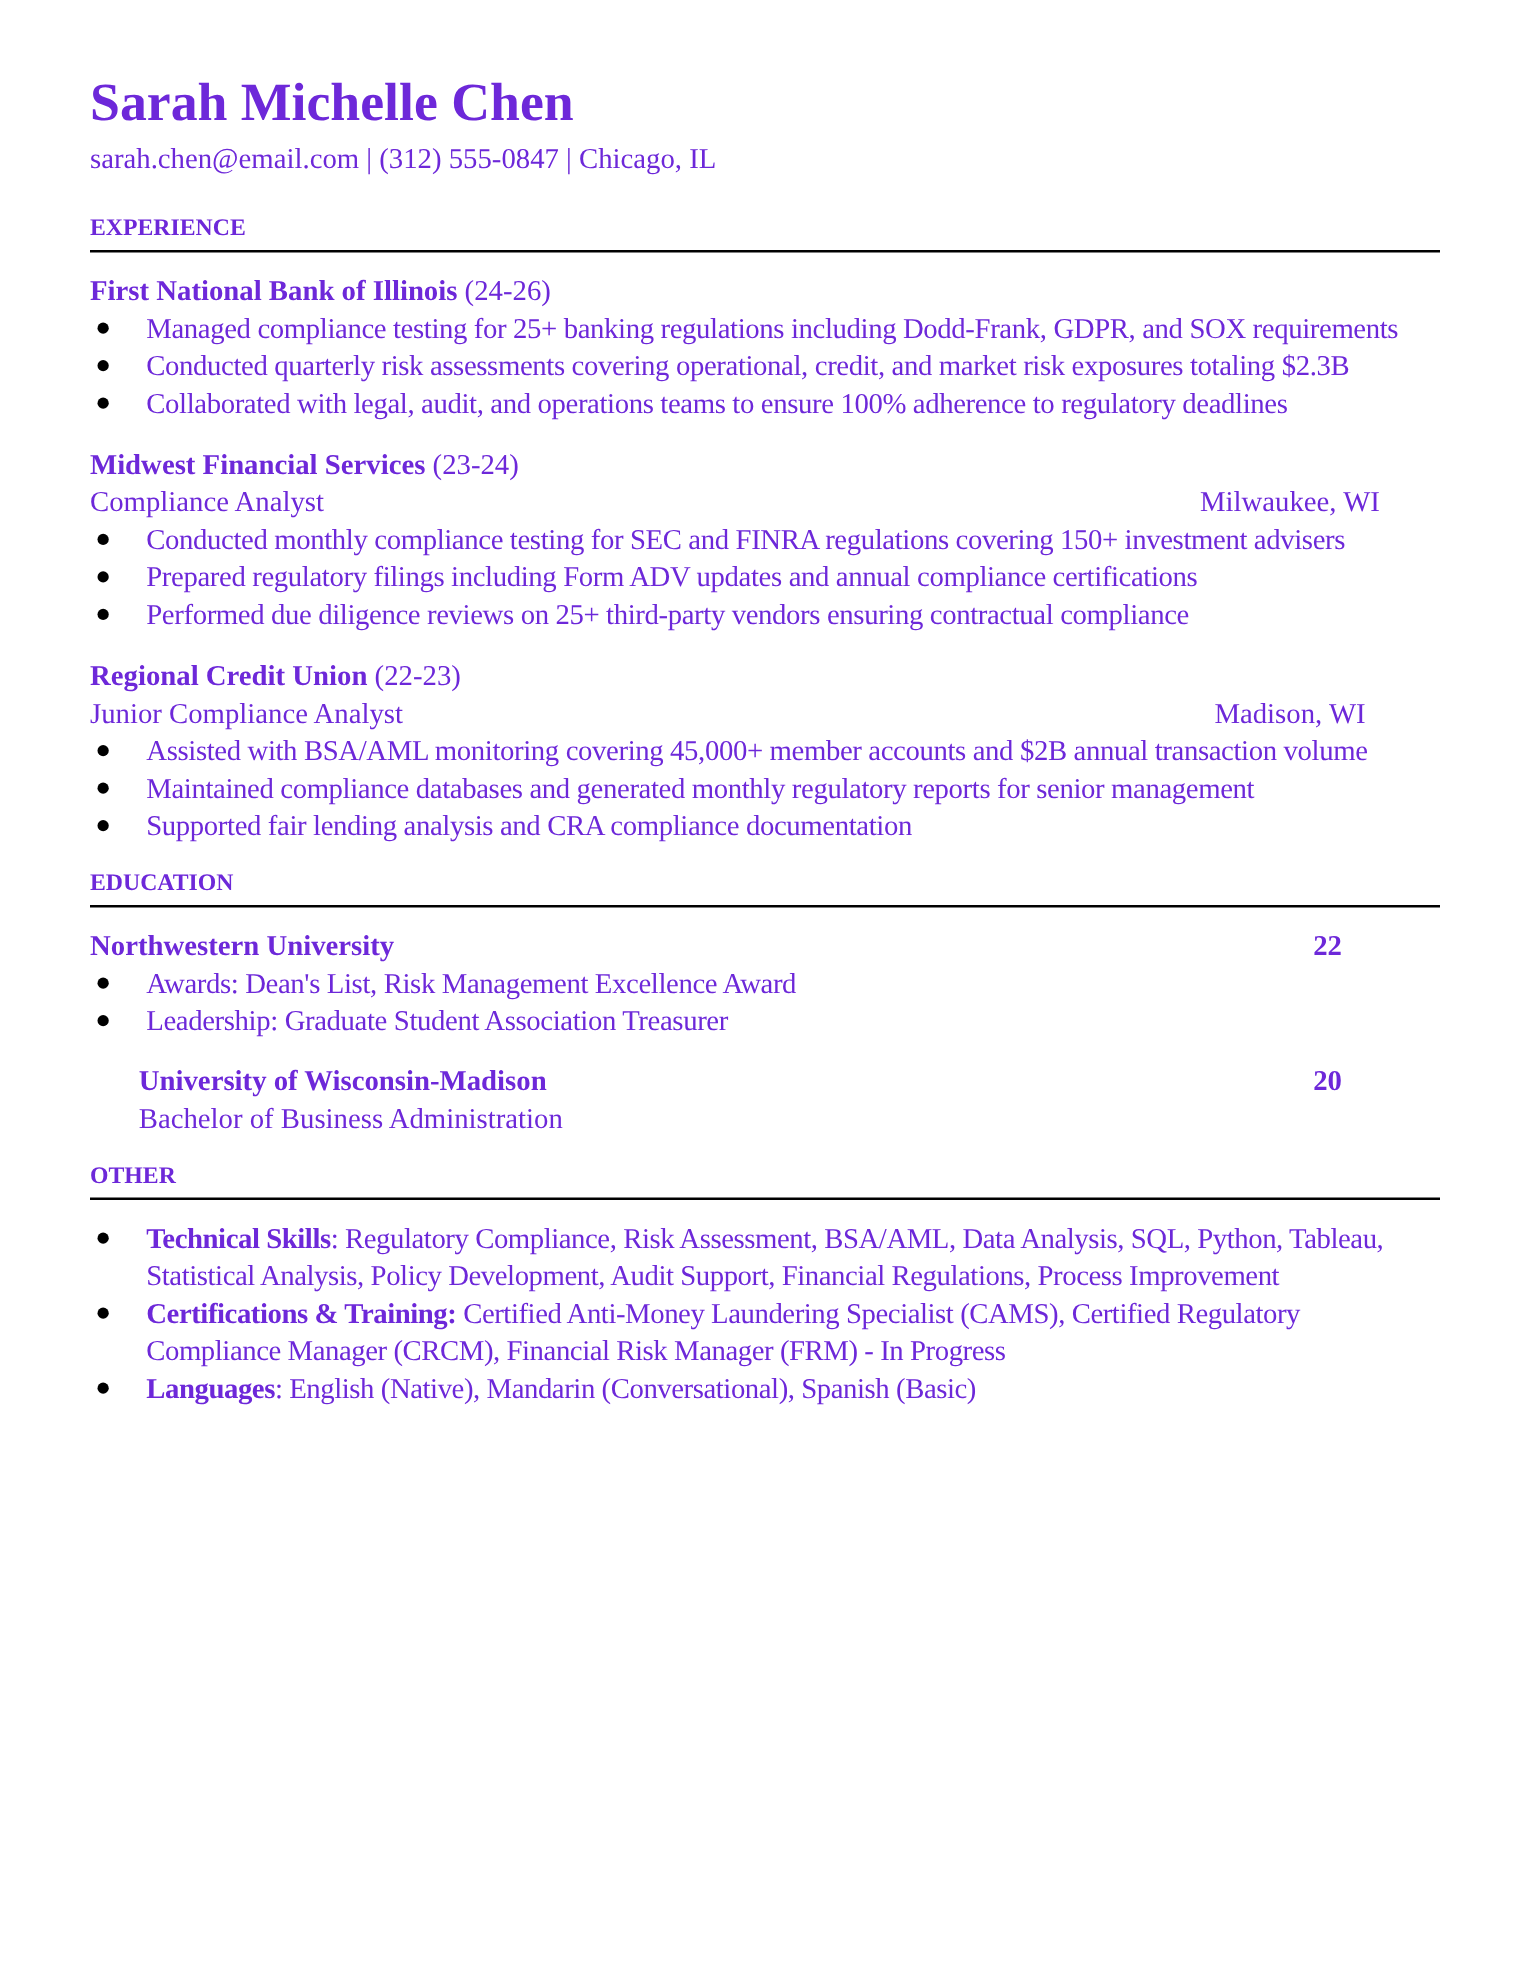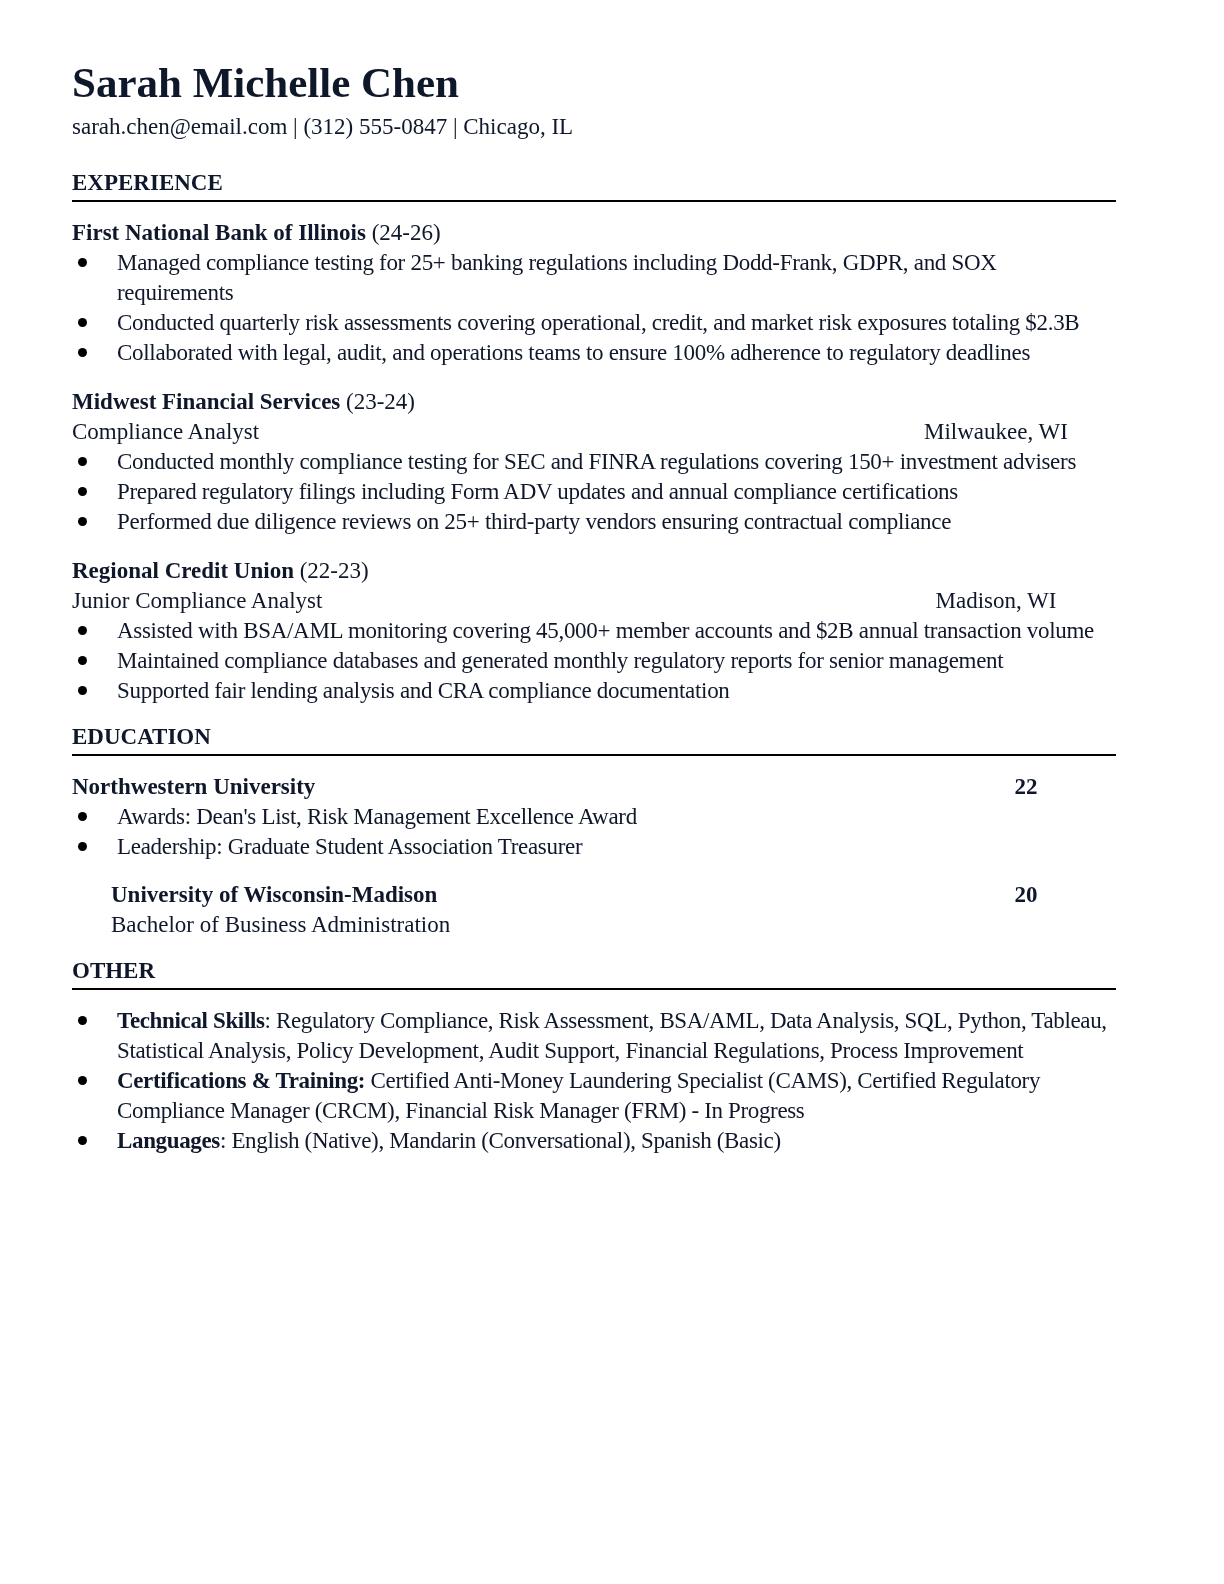--- a/index.html
+++ b/index.html
@@ -1,27 +1,27 @@
 <!DOCTYPE html>
 <html><head>
 <meta charset="utf-8">
 <style>
   * { box-sizing: border-box; }
   html, body { margin: 0; padding: 0; background: #ffffff; }
   .page {
     width: 1224px; height: 1584px;
-    padding: 58px 108px 0 72px;
+    padding: 58px 72px 0 72px;
     font-family: "Liberation Serif", "DejaVu Serif", serif;
-    font-size: 23px; line-height: 30px; color: #0f172a;
+    font-size: 23px; line-height: 30px; color: #6d28d9;
     background: #fff;
   }
   .name { font-size: 43px; line-height: 50px; font-weight: 700; margin: 0 0 4px 0; }
   .contact { margin: 0 0 26px 0; }
   .sec-title {
-    font-size: 23px; line-height: 30px; font-weight: 700;
+    font-size: 19px; line-height: 30px; font-weight: 700;
     margin: 12px 0 16px 0; padding-bottom: 2px;
     border-bottom: 2px solid #000;
   }
   .section + .section { margin-top: 16px; }
   .b { font-weight: 700; }
   .row { display: flex; justify-content: space-between; }
   .cell240 { width: 240px; text-align: center; flex: none; }
   .cell180 { width: 180px; text-align: center; flex: none; font-weight: 700; font-family: Liberation Serif, serif; }
   .job + .job { margin-top: 19px; }
   .school + .school { margin-top: 18px; margin-left: 39px; }

